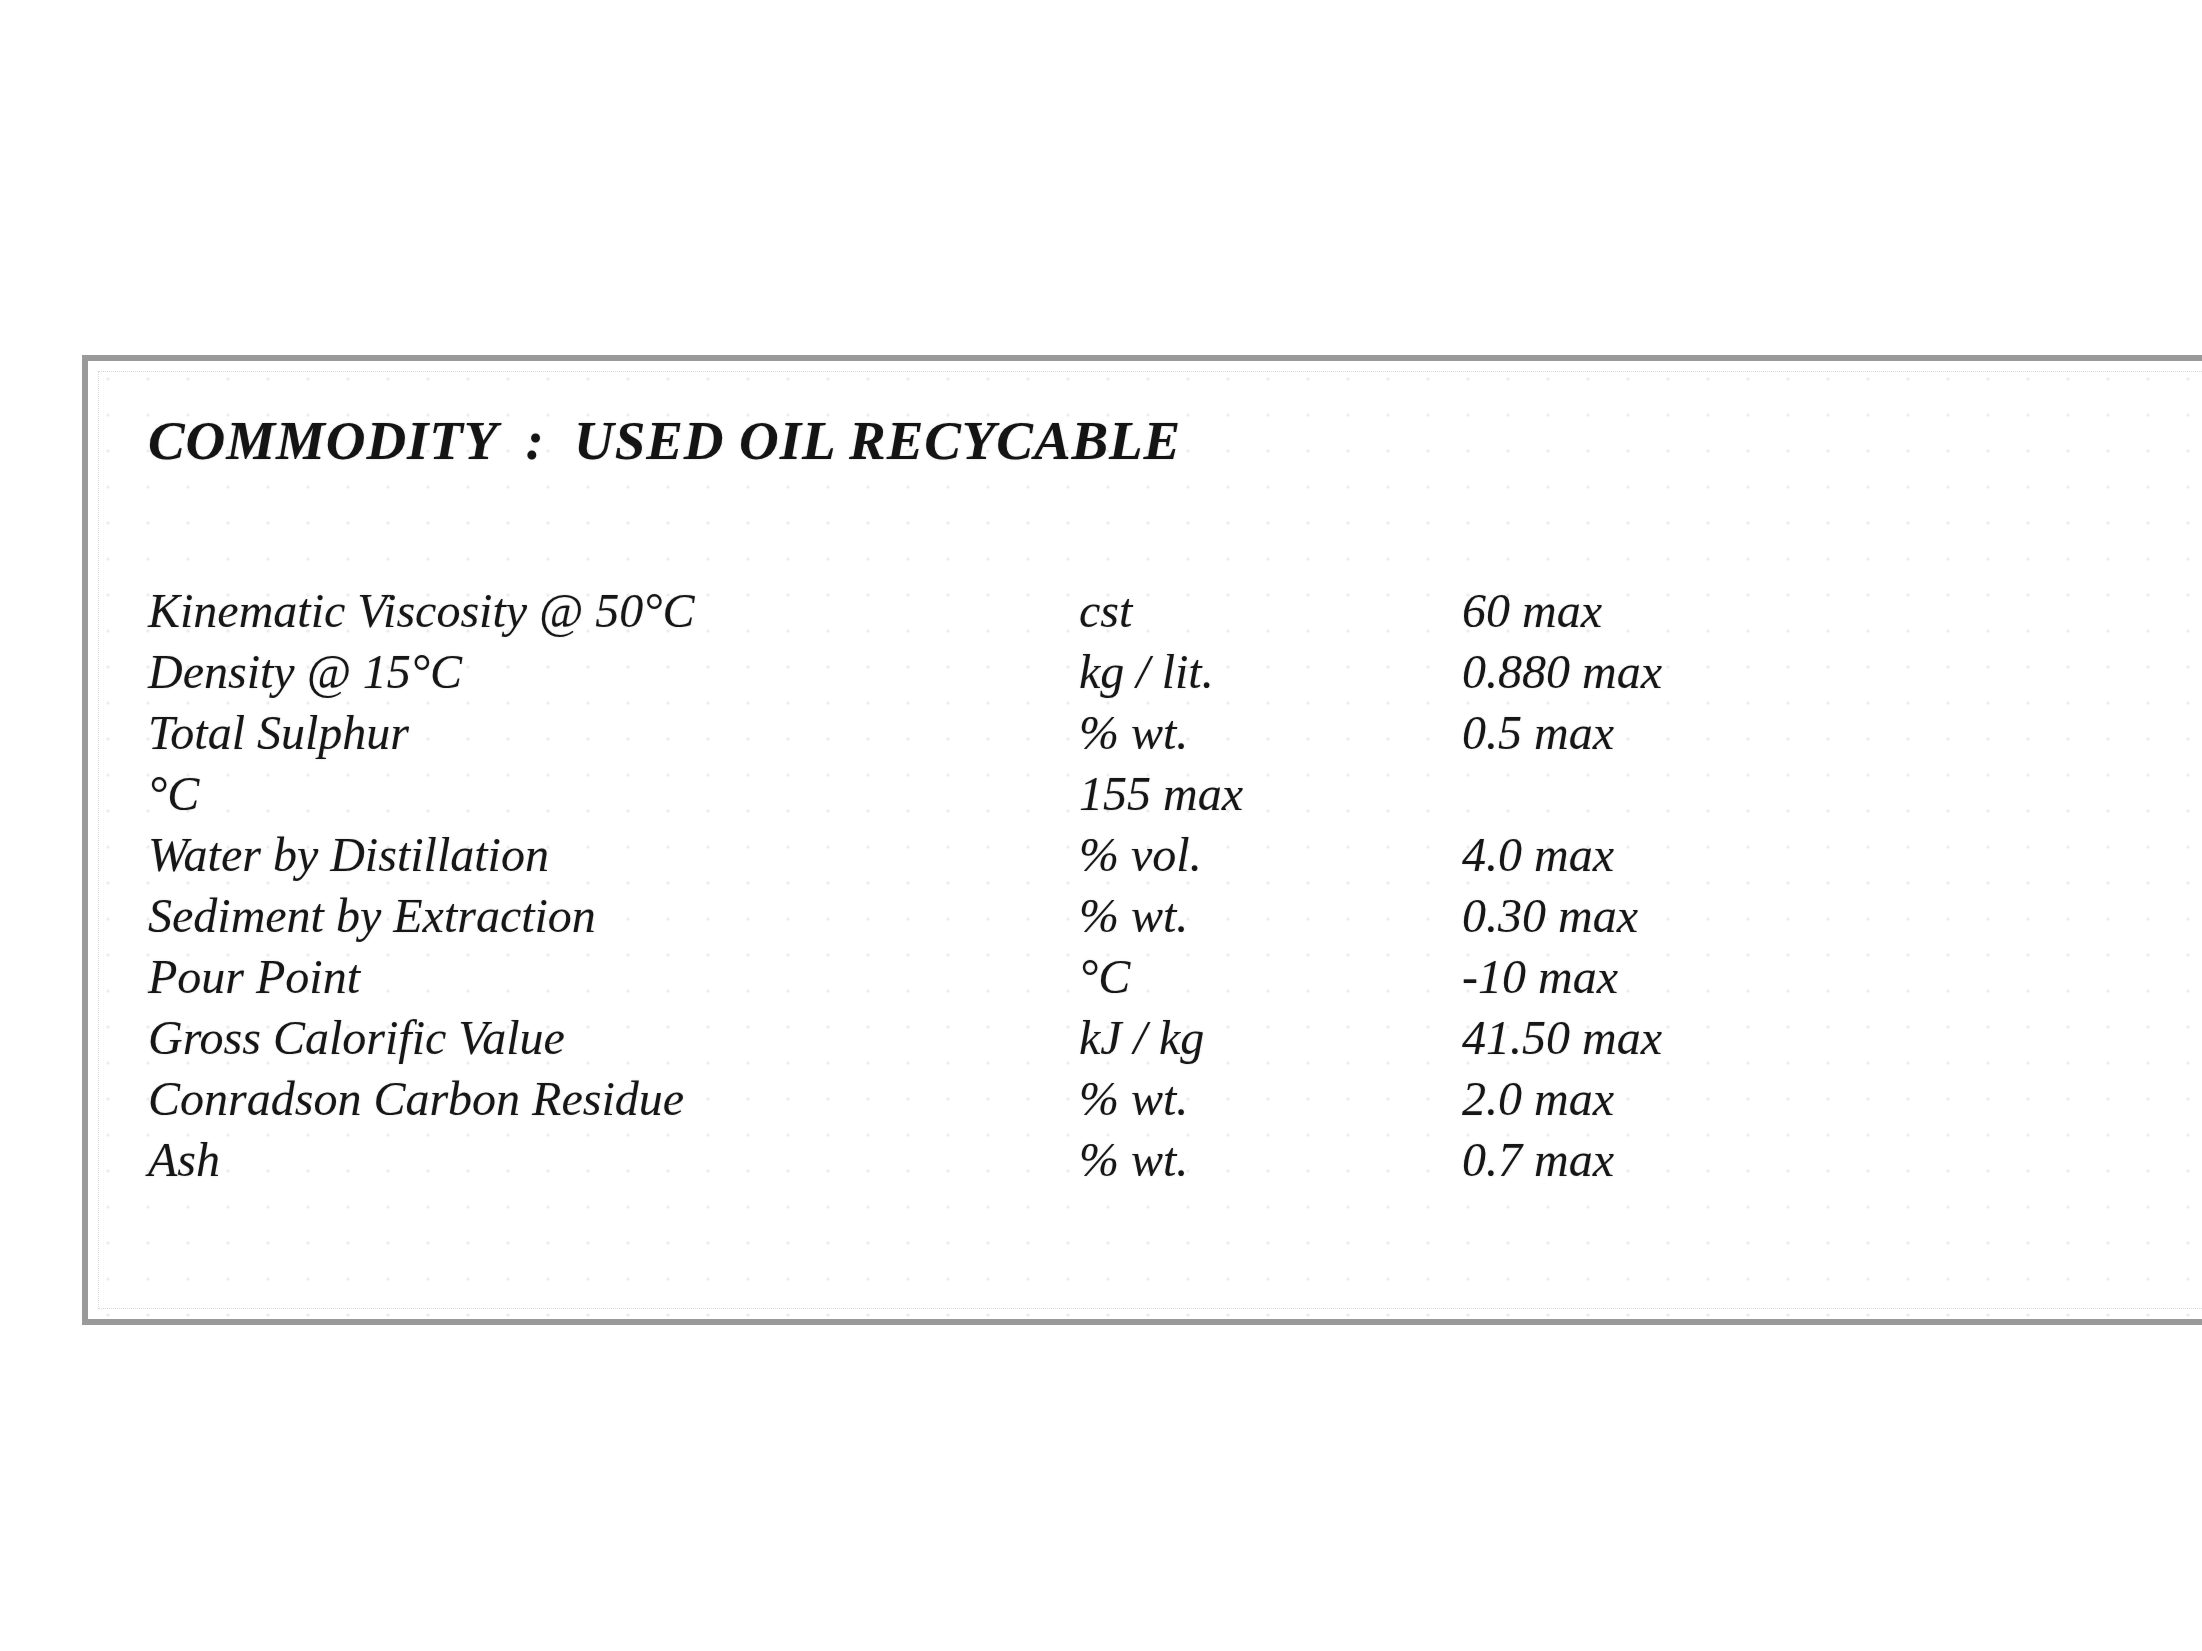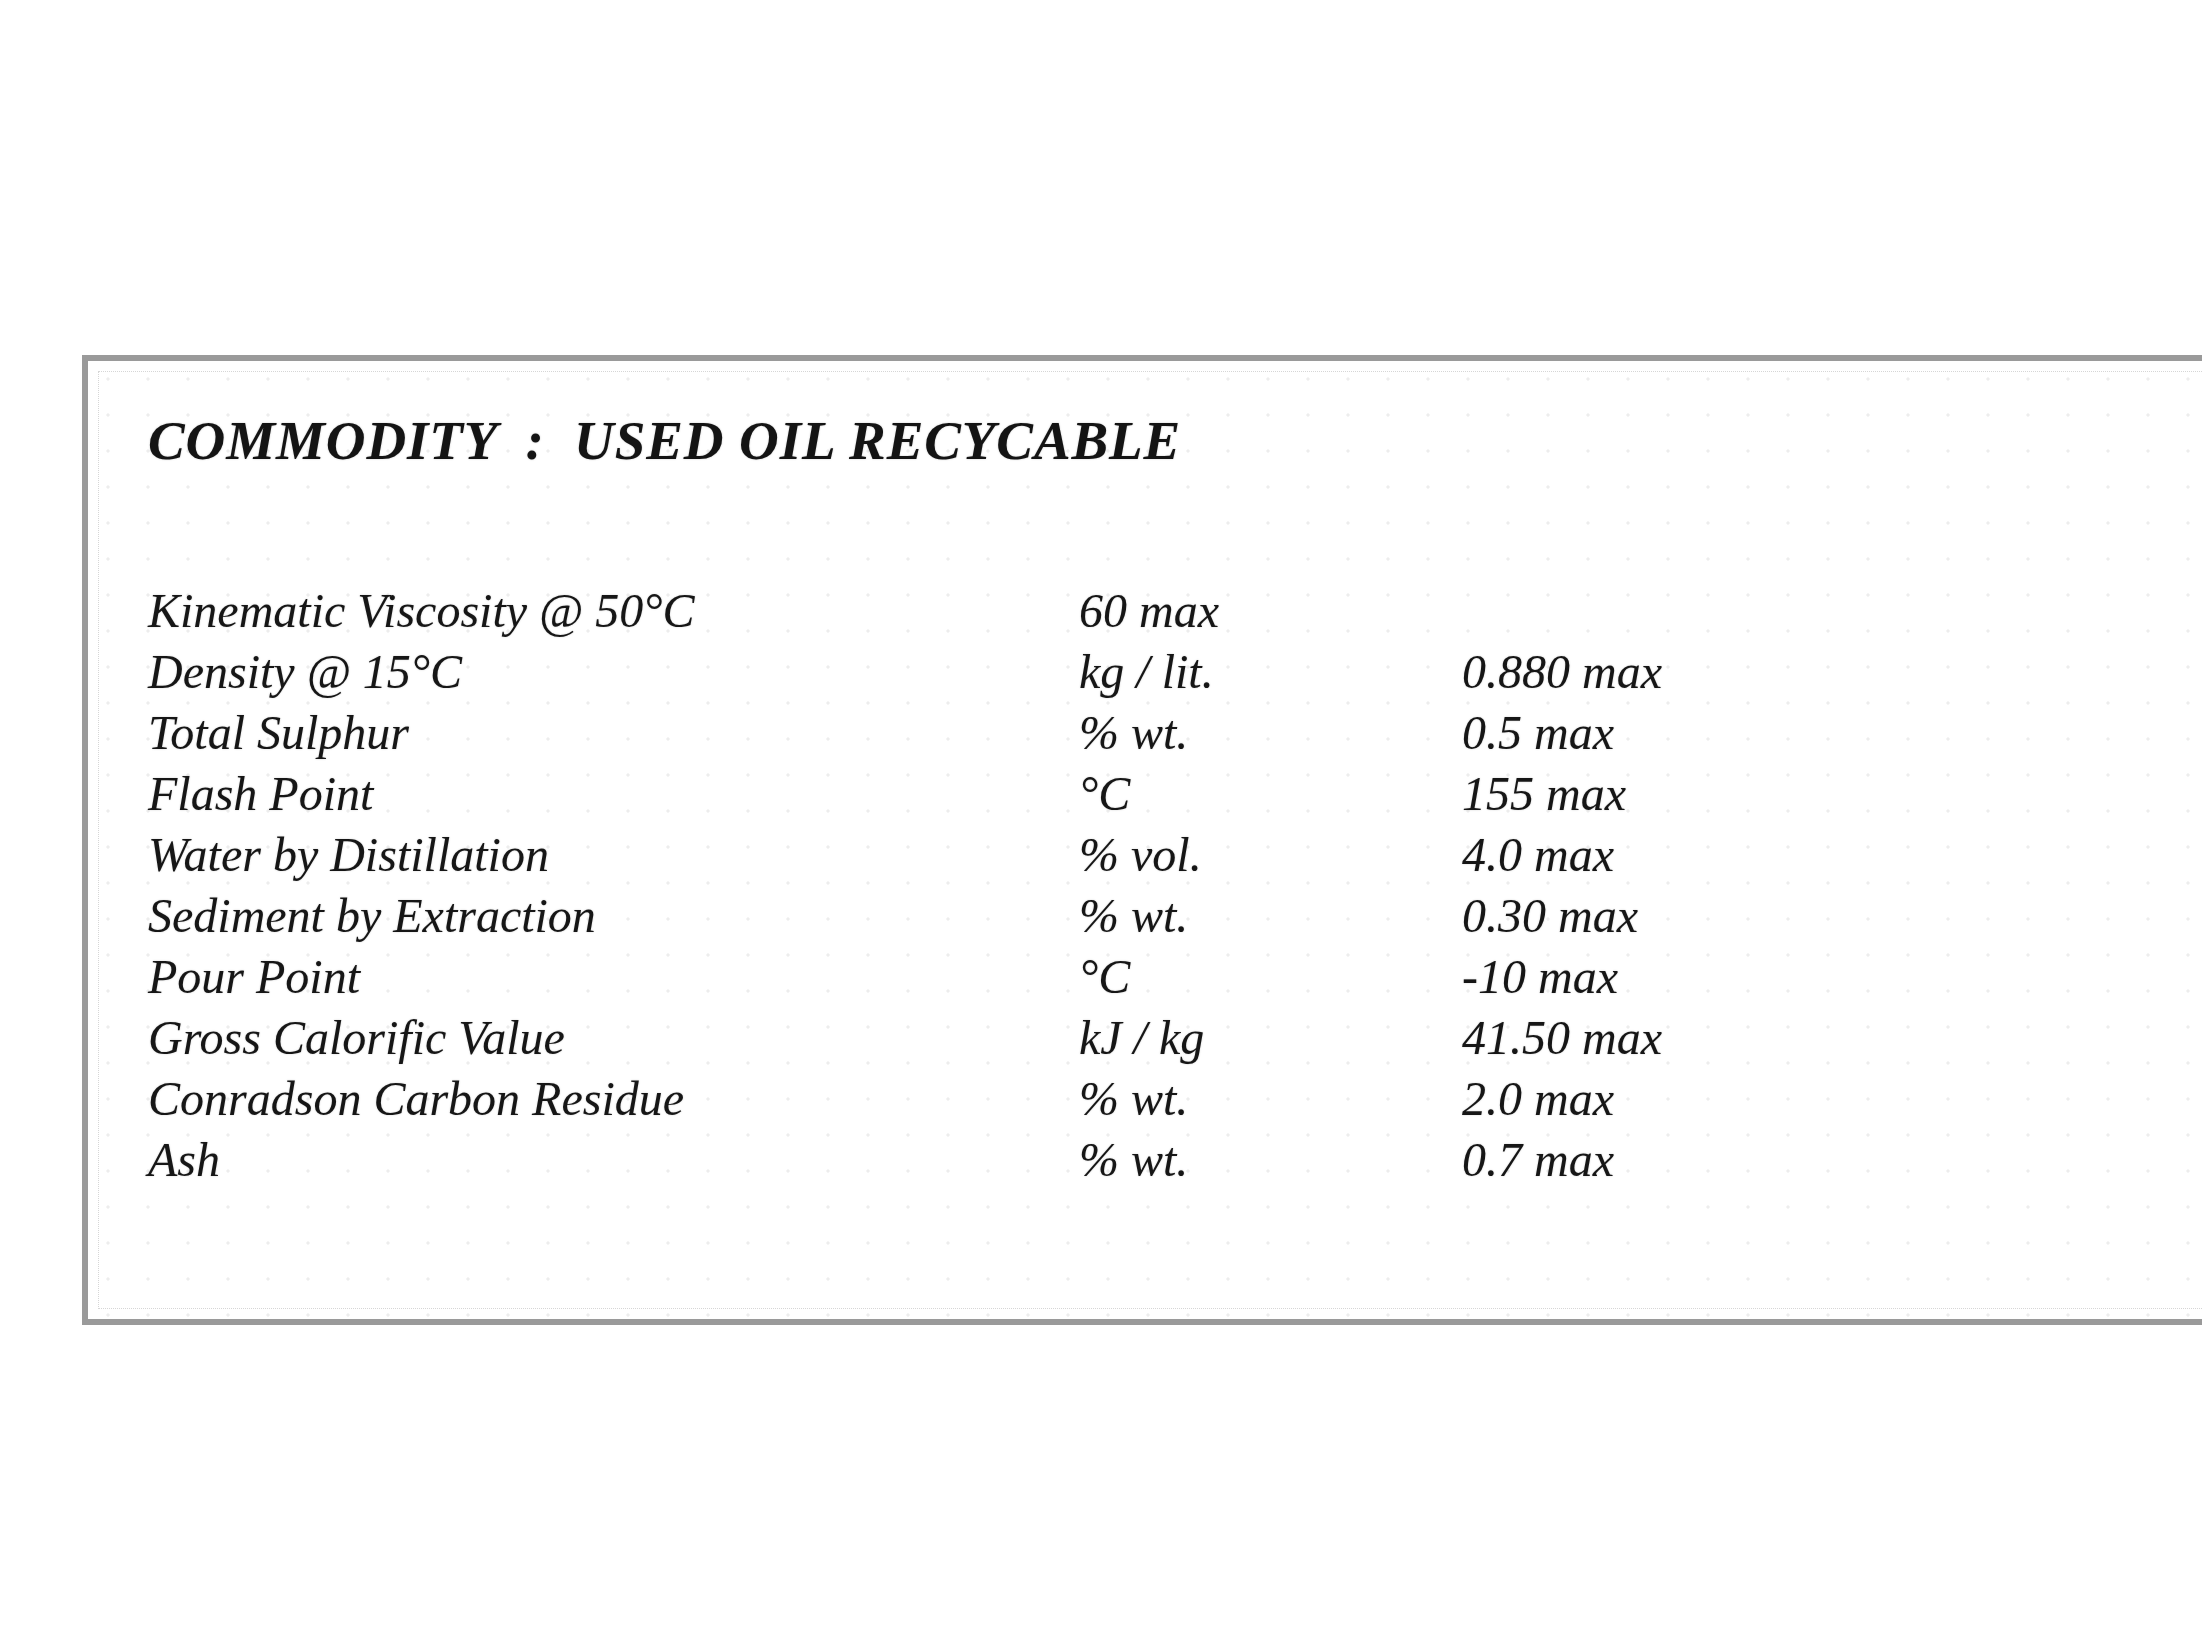--- a/index.html
+++ b/index.html
@@ -70,34 +70,34 @@
 </style>
 </head>
 <body>
 
 <div class="page">
   <div class="spec-box">
     <div class="doc-title">COMMODITY  :  USED OIL RECYCABLE</div>
     <div class="spec-rows">
         <div class="row">
           <span class="cell label">Kinematic Viscosity @ 50°C</span>
+          <span class="cell unit">cst</span>
           <span class="cell value">60 max</span>
         </div>
         <div class="row">
           <span class="cell label">Density @ 15°C</span>
           <span class="cell unit">kg / lit.</span>
           <span class="cell value">0.880 max</span>
         </div>
         <div class="row">
           <span class="cell label">Total Sulphur</span>
           <span class="cell unit">% wt.</span>
           <span class="cell value">0.5 max</span>
         </div>
         <div class="row">
-          <span class="cell label">Flash Point</span>
           <span class="cell unit">°C</span>
           <span class="cell value">155 max</span>
         </div>
         <div class="row">
           <span class="cell label">Water by Distillation</span>
           <span class="cell unit">% vol.</span>
           <span class="cell value">4.0 max</span>
         </div>
         <div class="row">
           <span class="cell label">Sediment by Extraction</span>

